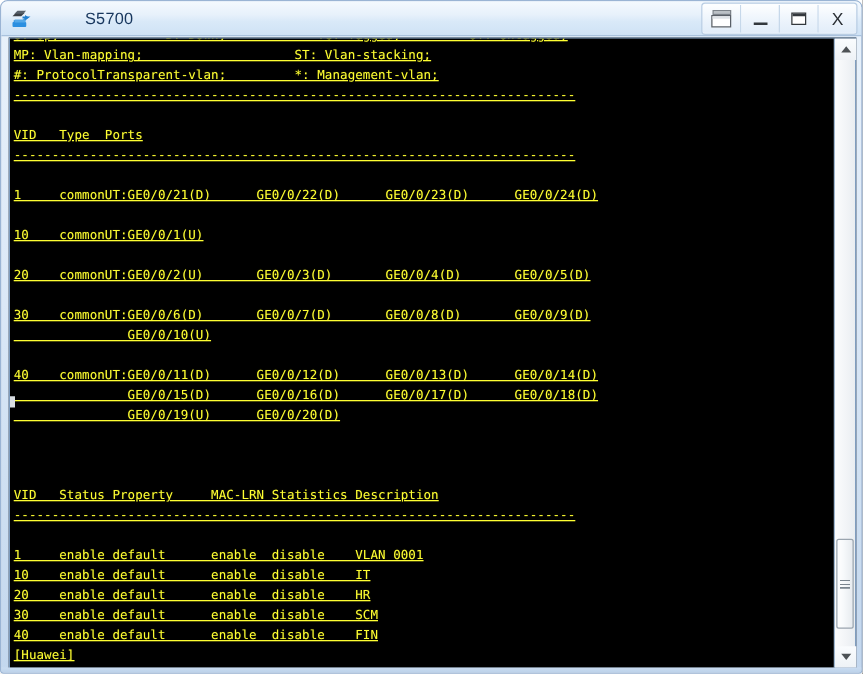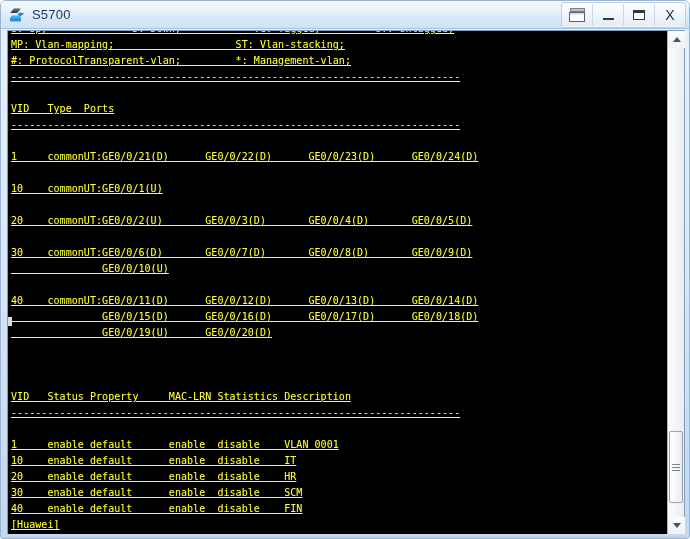--- a/index.html
+++ b/index.html
@@ -32,20 +32,21 @@
   .titlebar {
     position: absolute;
     left: 0; top: 0;
     width: 690px;
     height: 28px;
     display: flex;
     align-items: center;
     background: linear-gradient(to bottom, #f4f9fe 0%, #e7f1fb 40%, #d9e9f8 60%, #cfe2f5 100%);
     border-bottom: 1px solid #a9c2dd;
     box-sizing: border-box;
+    gap: 36px;
   }
   .app-icon {
     width: 18px;
     height: 18px;
     margin-left: 7px;
     margin-right: 6px;
     flex: 0 0 auto;
     position: relative;
   }
   .title-text {

